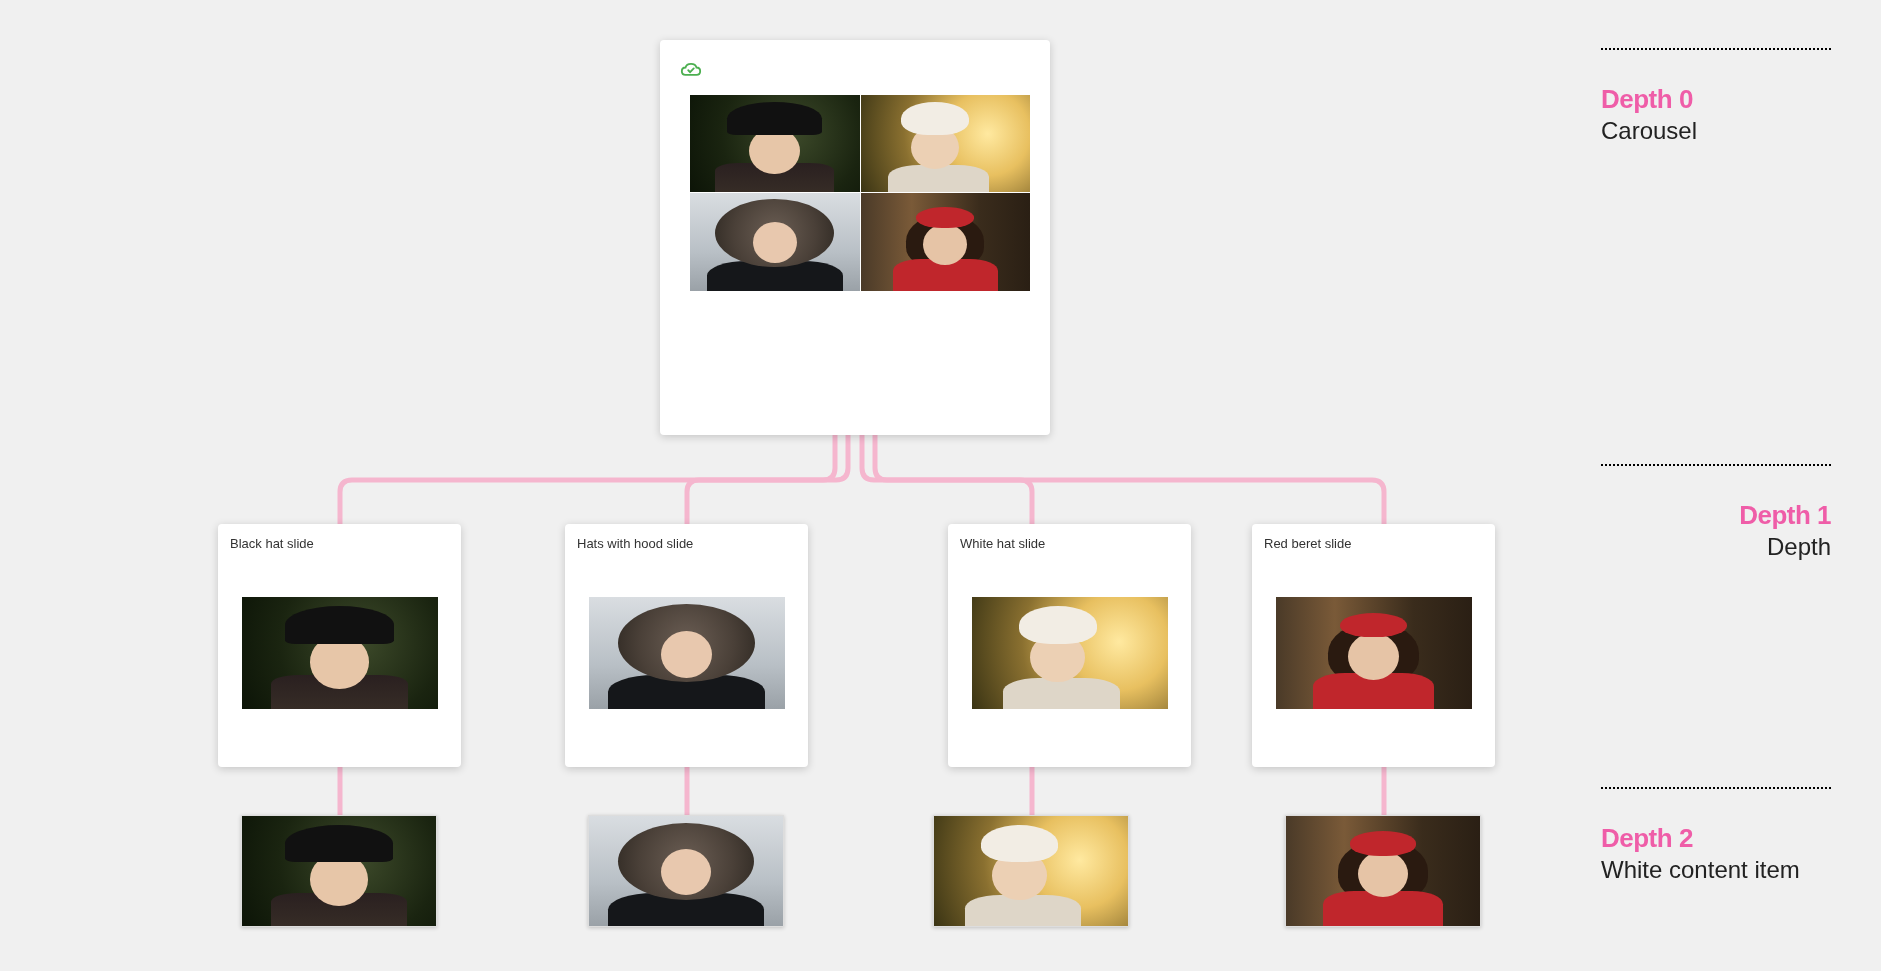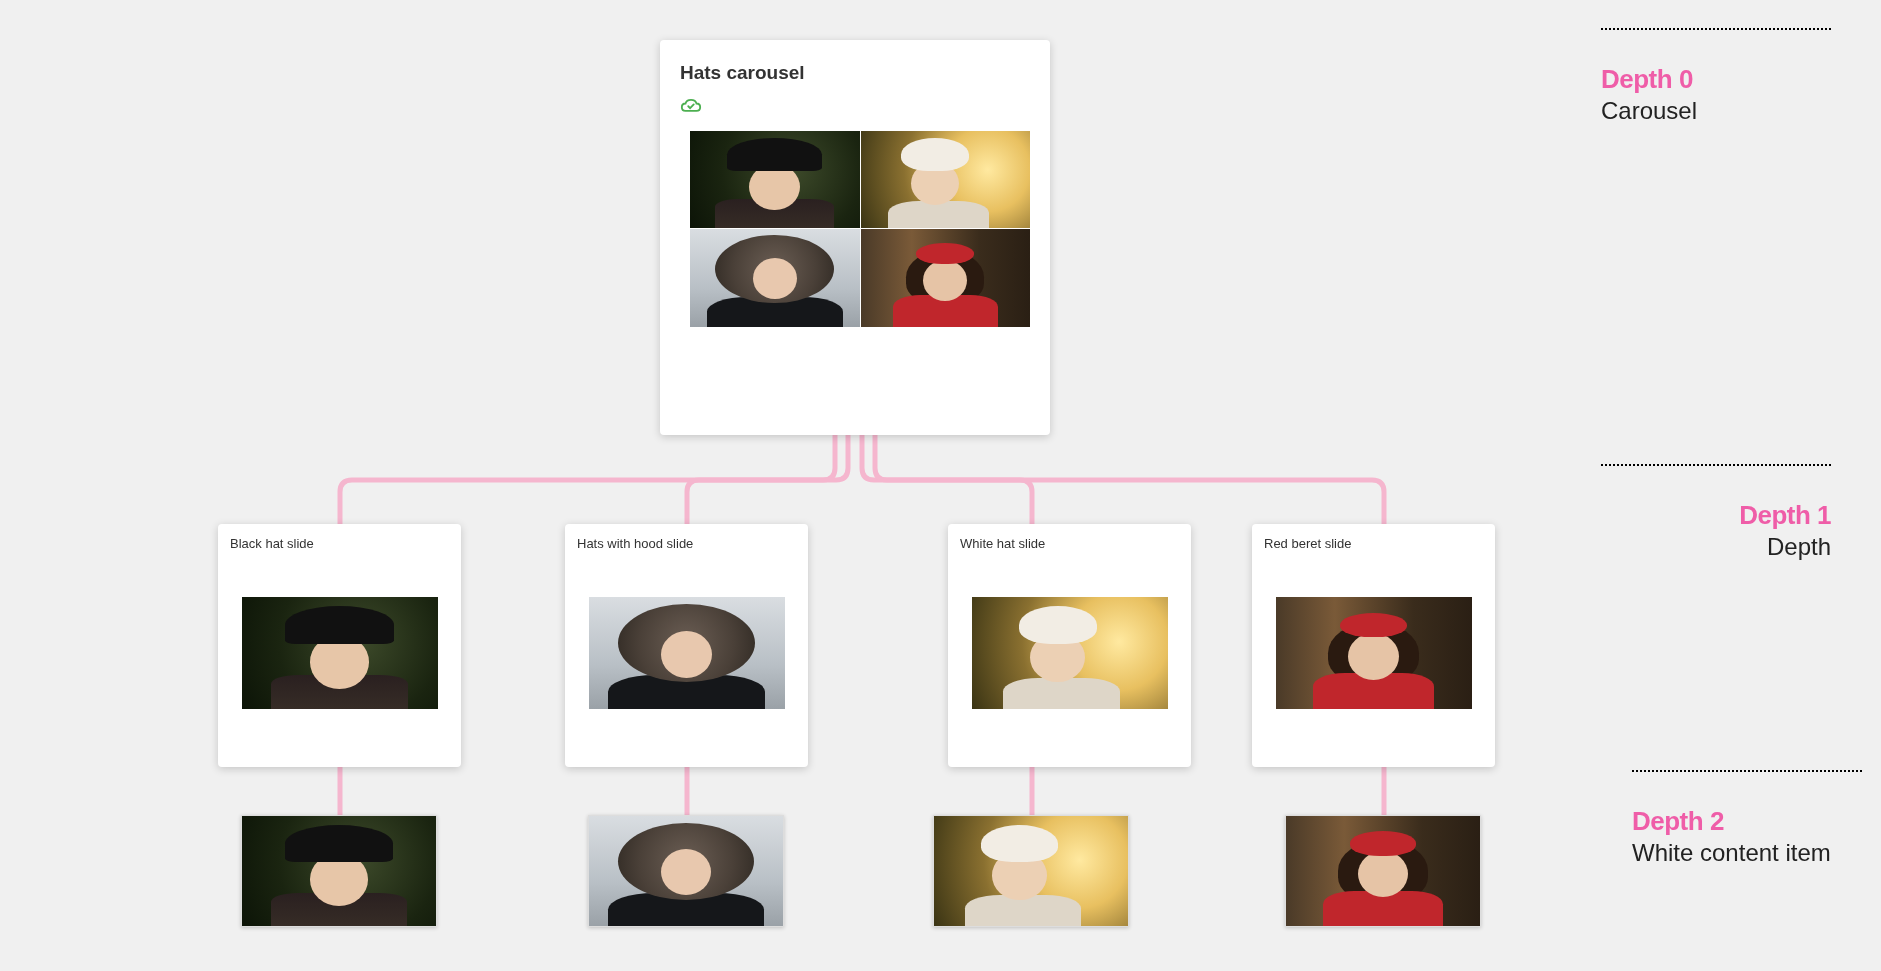--- a/index.html
+++ b/index.html
@@ -88,21 +88,20 @@
       <path d="M 340 767 L 340 815"></path>
       <path d="M 848 435 L 848 468 Q 848 480 836 480 L 699 480 Q 687 480 687 492 L 687 524"></path>
       <path d="M 687 767 L 687 815"></path>
       <path d="M 862 435 L 862 468 Q 862 480 874 480 L 1020 480 Q 1032 480 1032 492 L 1032 524"></path>
       <path d="M 1032 767 L 1032 815"></path>
       <path d="M 875 435 L 875 468 Q 875 480 887 480 L 1372 480 Q 1384 480 1384 492 L 1384 524"></path>
       <path d="M 1384 767 L 1384 815"></path>
     </svg>
 
   <div class="card card-root">
-    <div class="title">Hats carousel</div>
     <span class="cloud-icon">
       <svg viewBox="0 0 24 18">
           <path d="M6 14 Q2 14 2 10 Q2 6 6 6 Q7 2 12 2 Q17 2 18 6 Q22 6 22 10 Q22 14 18 14 Z" fill="none" stroke="#4caf50" stroke-width="2"></path>
           <path d="M9 9 L11 11 L15 7" fill="none" stroke="#4caf50" stroke-width="2" stroke-linecap="round"></path>
         </svg>
     </span>
     <div class="grid" id="root-grid">
         <div class="thumb p-black">
           <div class="bg"></div>
           <div class="body"></div>
@@ -198,30 +197,30 @@
           <div class="bg"></div>
           <div class="hair"></div>
           <div class="body"></div>
           <div class="face"></div>
           <div class="hat"></div>
         </div>
       </div>
     </div>
 
   <div class="legend" id="legend-host">
-      <div class="legend-block" style="top: 28px;">
+      <div class="legend-block" style="top: 48px;">
         <div class="dotline"></div>
         <div class="depth-title">Depth 0</div>
         <div class="depth-sub">Carousel</div>
       </div>
       <div class="legend-block" style="top: 464px; text-align: right;">
         <div class="dotline"></div>
         <div class="depth-title">Depth 1</div>
         <div class="depth-sub">Depth</div>
       </div>
-      <div class="legend-block" style="top: 770px; margin-left: 31px;">
+      <div class="legend-block" style="top: 787px;">
         <div class="dotline"></div>
         <div class="depth-title">Depth 2</div>
         <div class="depth-sub">White content item</div>
       </div>
     </div>
 
 </div>
 
 </body></html>

